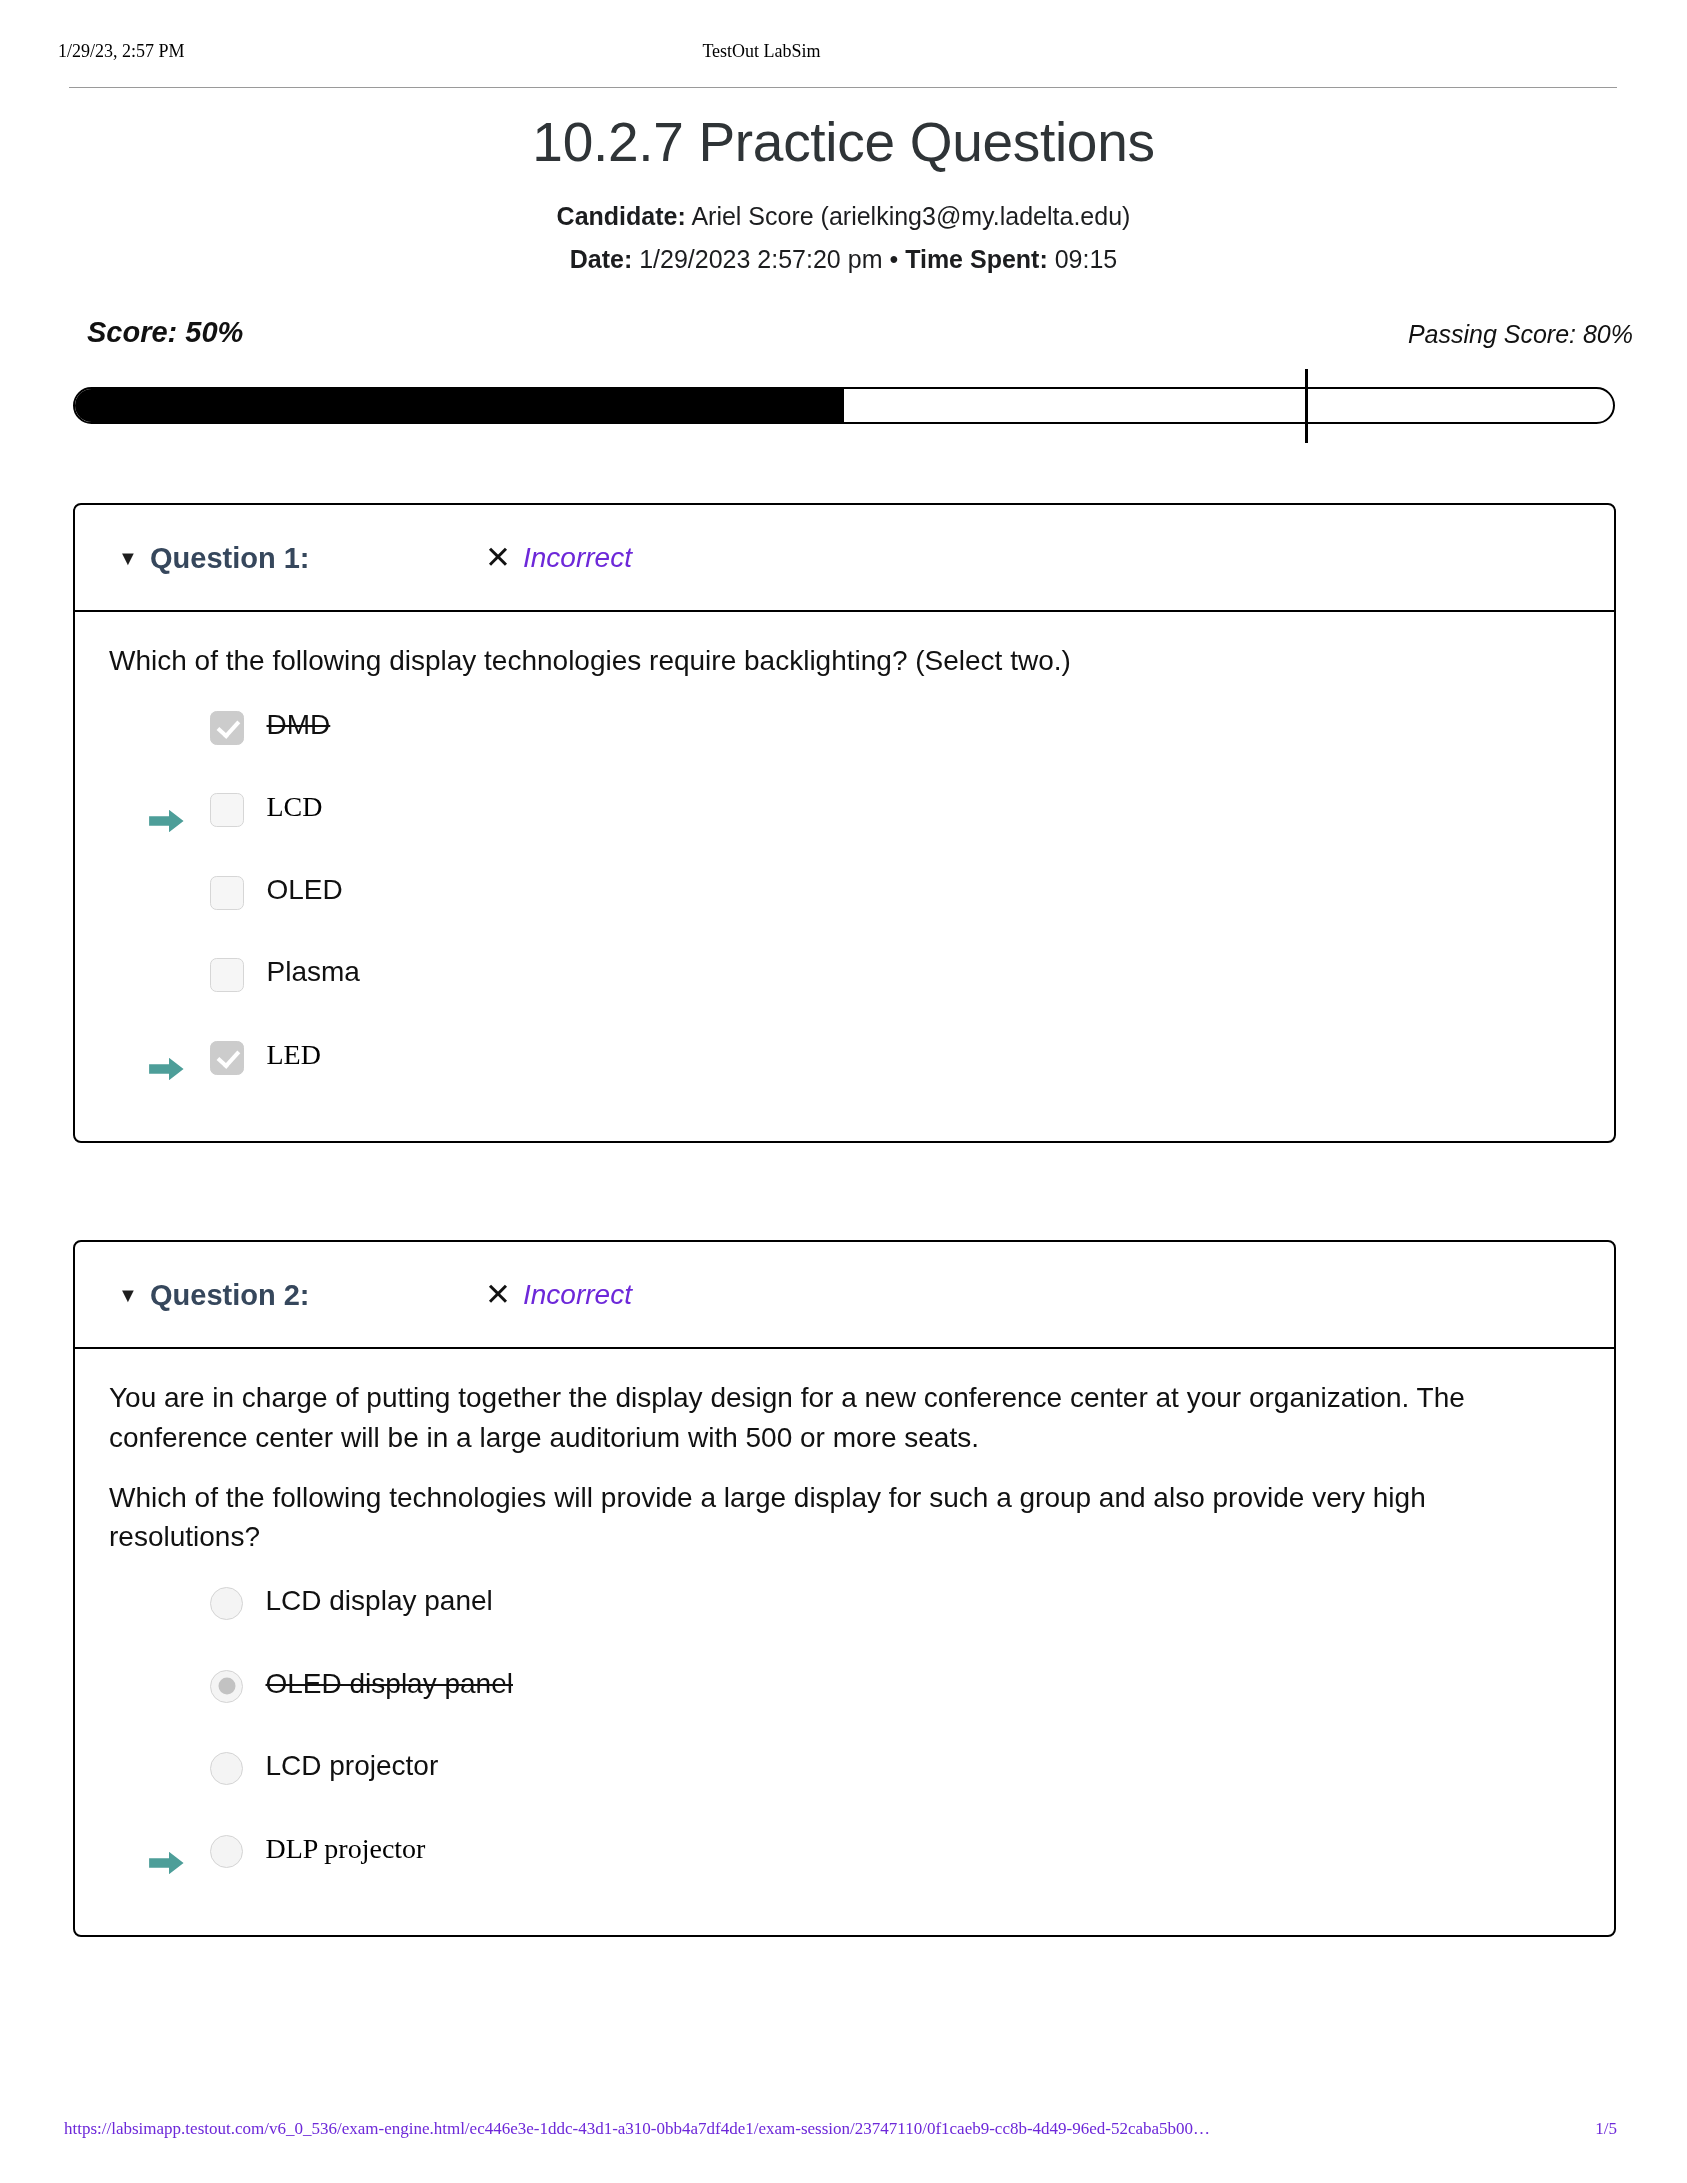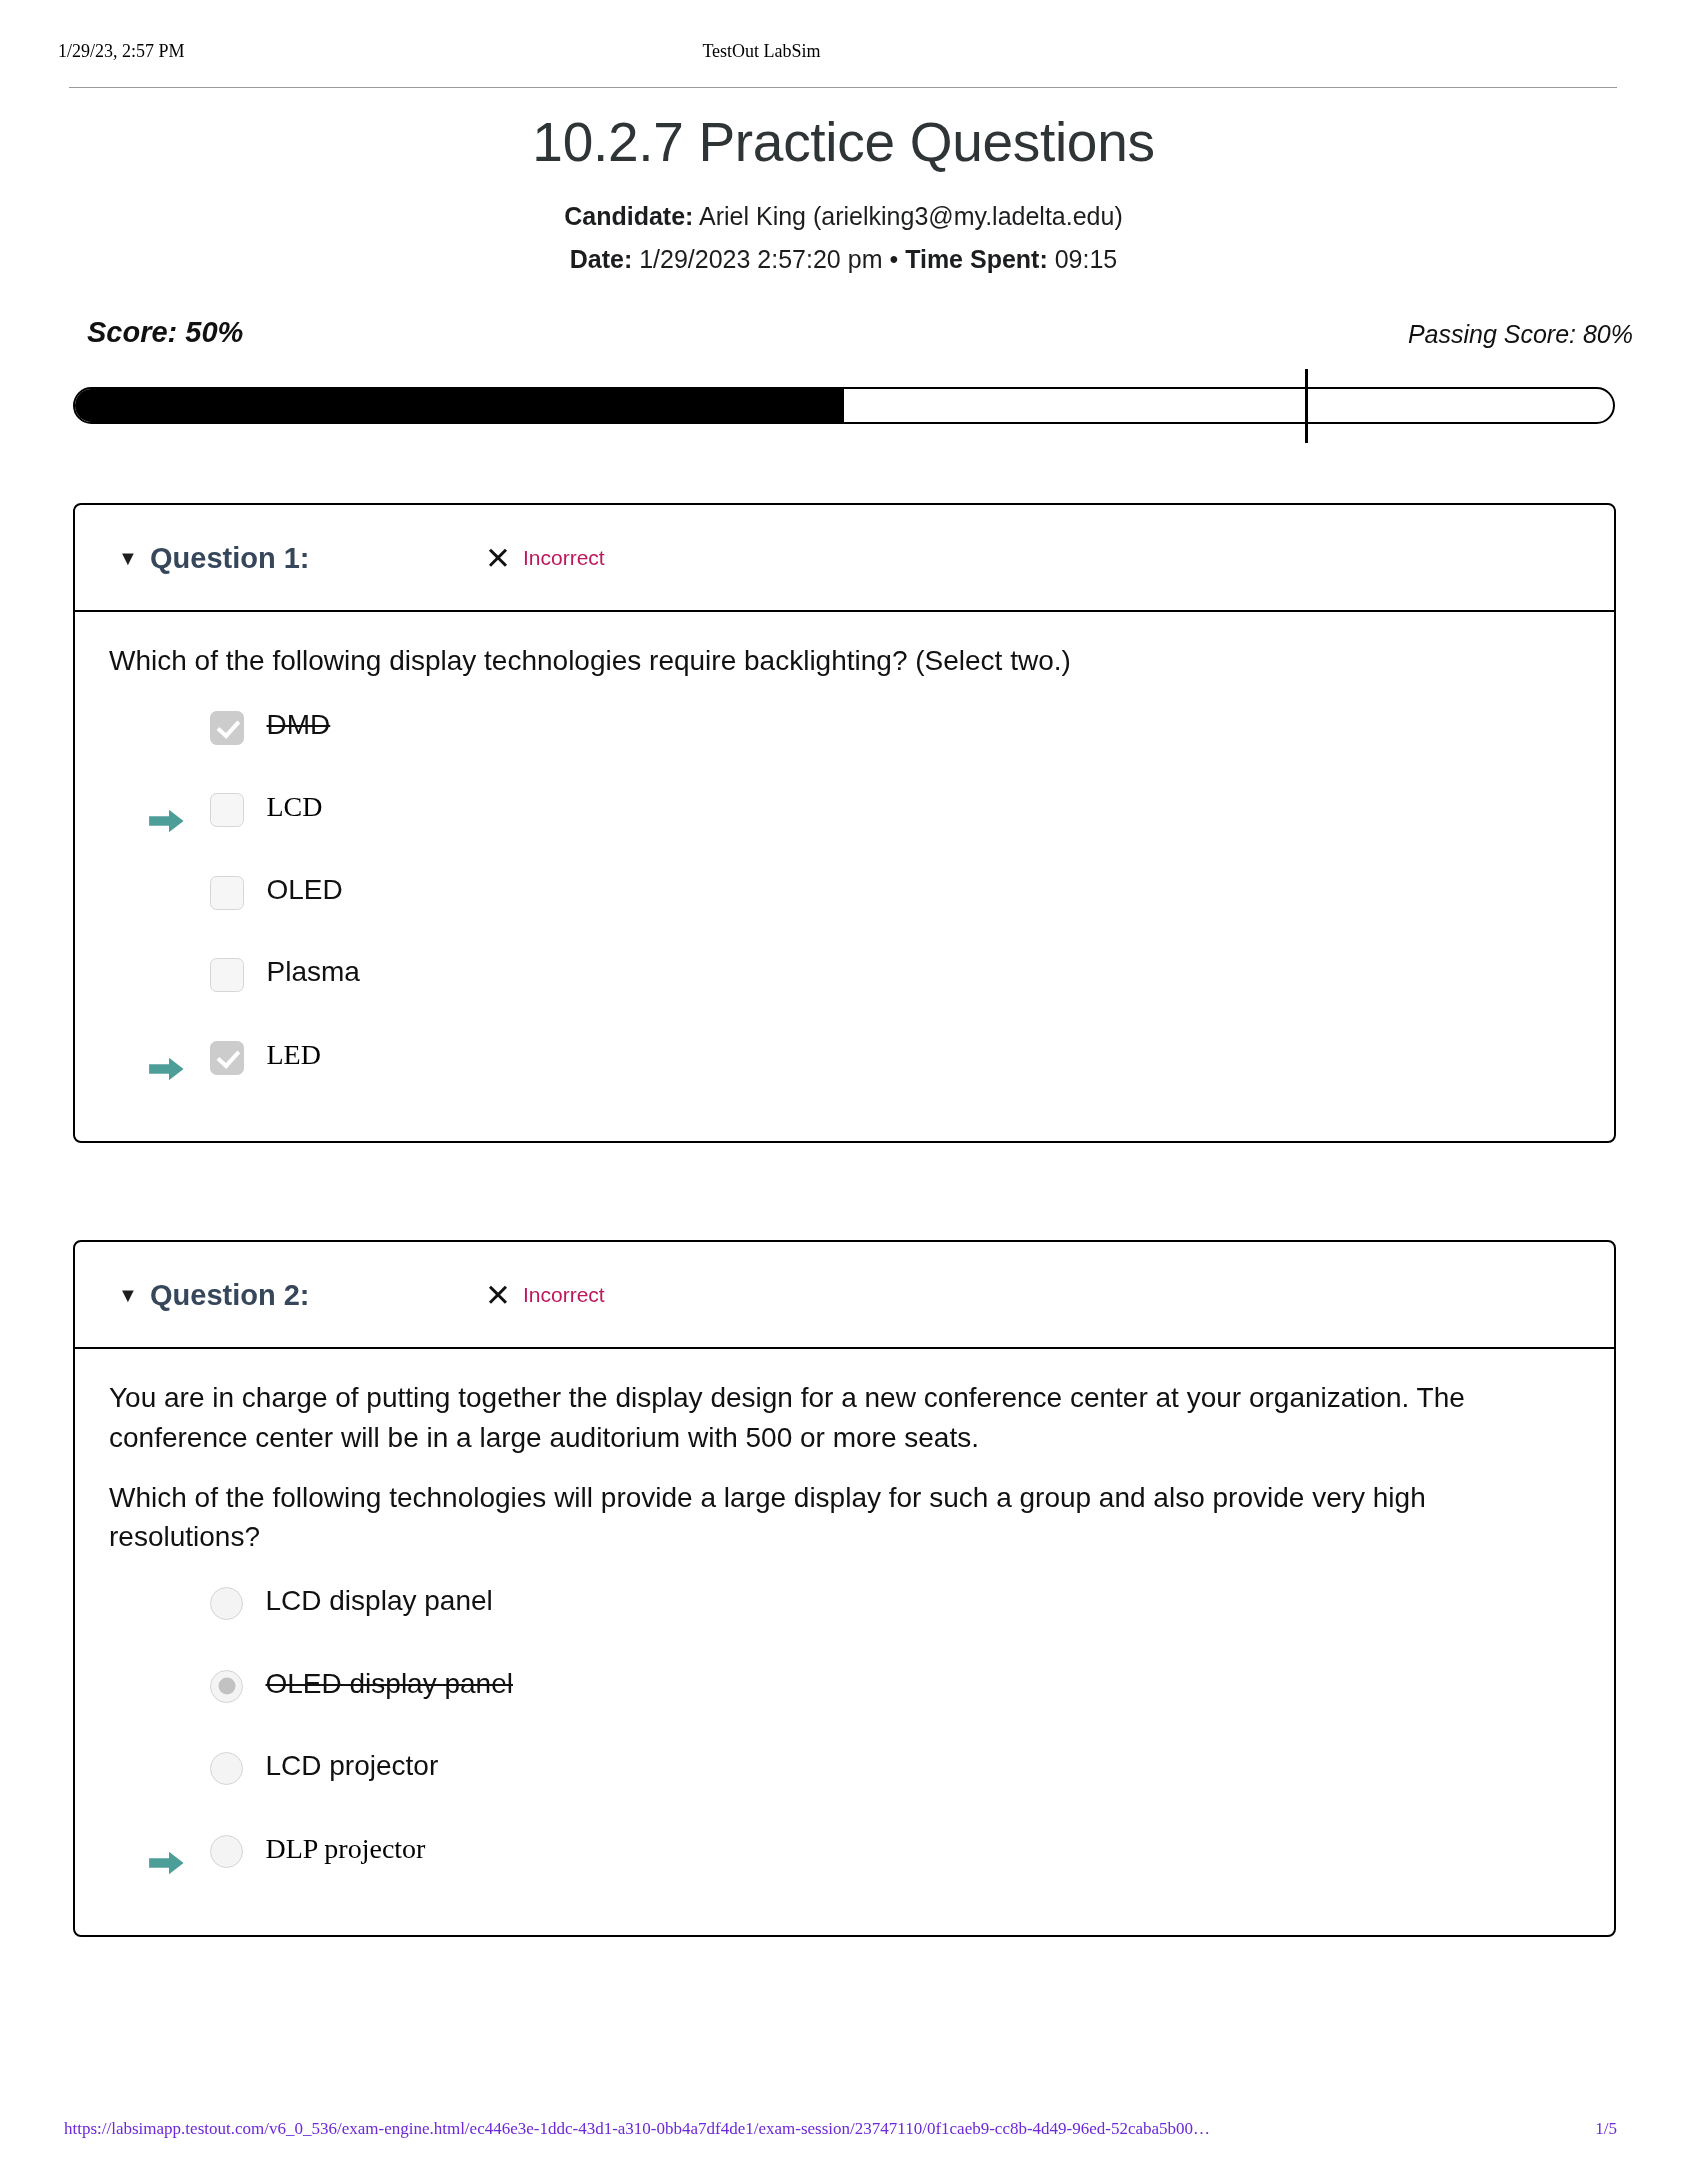--- a/index.html
+++ b/index.html
@@ -182,22 +182,23 @@
     gap: 12px;
     white-space: nowrap;
   }
   .x-mark {
     font-size: 31px;
     line-height: 1;
     color: #111;
     font-weight: 400;
   }
   .status-text {
-    font-size: 21px;
-    color: #be185d;
+    font-size: 28px;
+    color: #6d28d9;
+    font-style: italic;
   }
 
   .q-body {
     padding: 29px 34px 44px 34px;
   }
   .q-text {
     font-size: 28px;
     line-height: 1.42;
     color: #111;
     margin: 0 0 20px 0;
@@ -318,21 +319,21 @@
 <div class="print-header">
   <div class="ph-left">1/29/23, 2:57 PM</div>
   <div class="ph-center">TestOut LabSim</div>
 </div>
 <div class="header-rule"></div>
 
 <div class="doc-title">10.2.7 Practice Questions</div>
 
 <div class="sub-line l1">
   <b>Candidate:</b>
-  <span>Ariel King  (arielking3@my.ladelta.edu)</span>
+  <span>Ariel Score  (arielking3@my.ladelta.edu)</span>
 </div>
 
 <div class="sub-line l2">
   <b>Date:</b>
   <span>1/29/2023 2:57:20 pm</span>
   <span>•</span>
   <b>Time Spent:</b>
   <span>09:15</span>
 </div>
 

